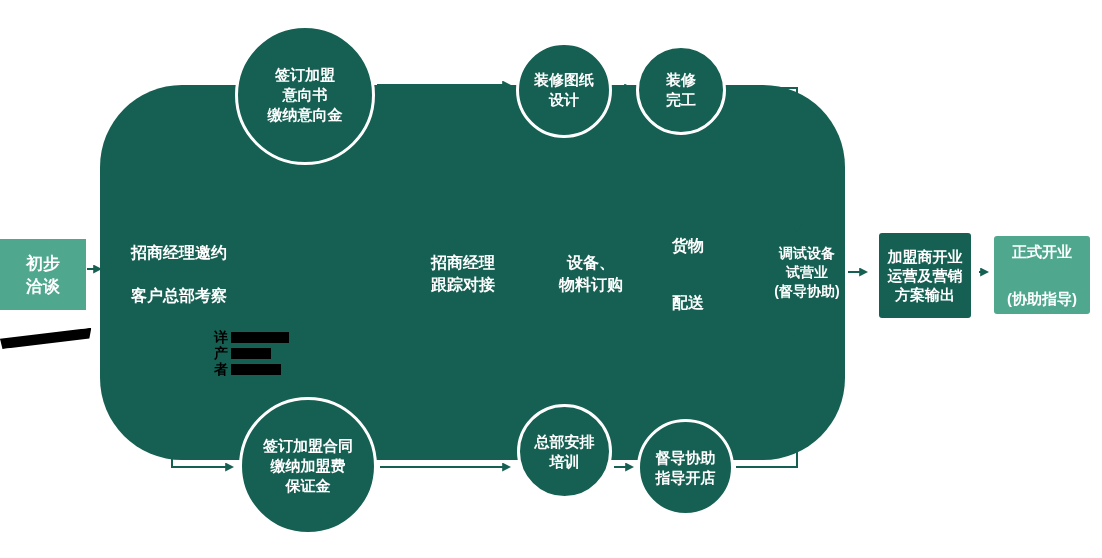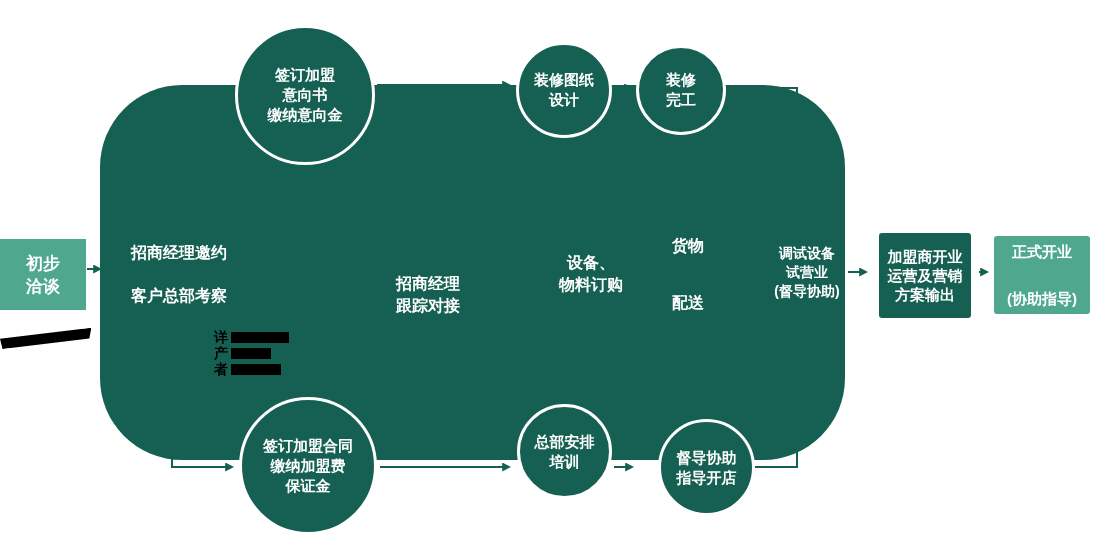--- a/index.html
+++ b/index.html
@@ -60,21 +60,21 @@
 
   <div class="node box teal start" style="left:0px;top:239px;width:86px;height:71px;">
     <div>初步</div>
     <div>洽谈</div>
   </div>
 
   <div class="node step" style="left:179px;top:274px;gap:21px;">
     <div>招商经理邀约</div>
     <div>客户总部考察</div>
   </div>
-  <div class="node step" style="left:428px;top:274px;margin-top:21px;">
+  <div class="node step" style="left:463px;top:274px;">
     <div>招商经理</div>
     <div>跟踪对接</div>
   </div>
   <div class="node step" style="left:557px;top:274px;margin-left:34px;">
     <div>设备、</div>
     <div>物料订购</div>
   </div>
   <div class="node step" style="left:688px;top:274px;gap:35px;">
     <div>货物</div>
     <div>配送</div>
@@ -101,21 +101,21 @@
 
   <div class="node circle" style="left:239px;top:397px;width:138px;height:138px;">
     <div>签订加盟合同</div>
     <div>缴纳加盟费</div>
     <div>保证金</div>
   </div>
   <div class="node circle" style="left:517px;top:404px;width:95px;height:95px;">
     <div>总部安排</div>
     <div>培训</div>
   </div>
-  <div class="node circle" style="left:658px;top:419px;width:97px;height:97px;align-items:center;">
+  <div class="node circle" style="left:637px;top:419px;width:97px;height:97px;align-items:center;">
     <div>督导协助</div>
     <div>指导开店</div>
   </div>
 
   <div class="node box darkbg rounded" style="left:879px;top:233px;width:92px;height:85px;">
     <div>加盟商开业</div>
     <div>运营及营销</div>
     <div>方案输出</div>
   </div>
   <div class="node box teal rounded" style="left:994px;top:236px;width:96px;height:78px;gap:28px;">

